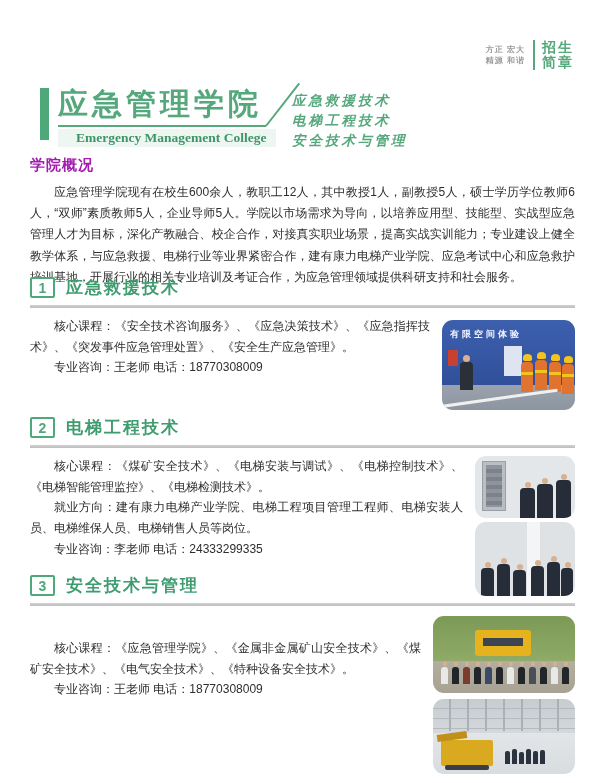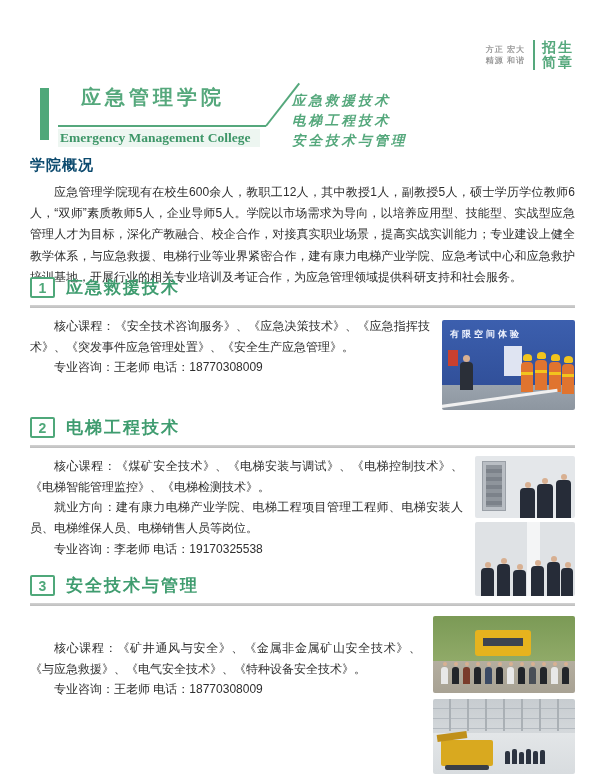--- a/index.html
+++ b/index.html
@@ -9,46 +9,46 @@
     font-family:"Liberation Sans","DejaVu Sans",sans-serif; color:#303030; overflow:hidden;
   }
   
   .topbar { position:absolute; top:40px; right:26px; display:flex; align-items:center; }
   .motto { text-align:right; color:#9a9a9a; font-size:8px; font-weight:bold; line-height:11px; letter-spacing:1px; margin-right:8px; }
   .badge-divider { width:2px; height:30px; background:#55a87c; margin-right:7px; }
   .badge { color:#55a87c; font-size:14px; font-weight:bold; line-height:15px; letter-spacing:2px; }
   
   .header { position:absolute; top:84px; left:40px; width:260px; height:62px; }
   .header-bar { position:absolute; left:0; top:4px; width:9px; height:52px; background:#4fa87a; }
-  .header-title { position:absolute; left:18px; top:0; font-size:20px; font-weight:bold; color:#55a87c; letter-spacing:4px; white-space:nowrap;margin-left:23px; }
+  .header-title { position:absolute; left:18px; top:0; font-size:30px; font-weight:bold; color:#55a87c; letter-spacing:4px; white-space:nowrap; }
   .header-hline { position:absolute; left:18px; top:41px; width:208px; height:2px; background:#55a87c; }
   .header-diag { position:absolute; left:226px; top:41px; width:54px; height:2px; background:#55a87c; transform:rotate(-52deg); transform-origin:left center; }
-  .header-sub { position:absolute; left:18px; top:45px; font-family:"Liberation Serif","DejaVu Serif",serif; font-weight:bold; font-size:13.5px; color:#3e9668; background:#edf6f1; padding:1px 10px 1px 2px; white-space:nowrap; }
+  .header-sub { position:absolute; left:18px; top:45px; font-family:"Liberation Serif","DejaVu Serif",serif; font-weight:bold; font-size:13.5px; color:#3e9668; background:#edf6f1; padding:1px 10px 1px 18px; white-space:nowrap; }
   
   .majors { position:absolute; top:90px; left:292px; }
   .majors div { font-family:"DejaVu Serif","Liberation Serif",serif; font-style:italic; font-weight:bold; color:#55a87c; font-size:13.5px; line-height:20px; letter-spacing:3px; }
   
   .overview { position:absolute; top:156px; left:30px; width:545px; }
-  .overview-heading { font-size:15px; font-weight:bold; color:#0c4a6e; letter-spacing:1px; }
+  .overview-heading { font-size:15px; font-weight:bold; color:#a21caf; letter-spacing:1px; }
   .overview-body { margin-top:7px; font-size:12px; line-height:1.77; text-align:justify; text-indent:2em; color:#2e2e2e; }
   
   .section { position:absolute; left:30px; width:545px; }
   .sec1 { top:276px; } .sec2 { top:416px; } .sec3 { top:574px; }
   .sec-head { display:flex; align-items:center; }
   .numbox { width:25px; height:21px; border:2px solid #4fa87a; border-radius:2px; background:#ffffff;
             color:#4fa87a; font-size:14px; font-weight:bold; display:flex; align-items:center; justify-content:center; margin-right:11px; }
   .sec-title { font-size:17px; font-weight:bold; color:#3f9c6f; letter-spacing:2px; }
   .sec-line { margin-top:6px; height:3px; background:linear-gradient(#d2d2d2,#bdbdbd); }
   .sec-row { display:flex; margin-top:8px; }
   .sec-text { flex:1; padding-right:12px; }
   .para { font-size:12px; line-height:1.72; text-align:justify; text-indent:2em; color:#2e2e2e; }
   .lbl { font-weight:normal; }
   
   .photos { flex:0 0 auto; display:flex; flex-direction:column; }
-  .photo { position:relative; overflow:hidden; border-radius:2px; }
+  .photo { position:relative; overflow:hidden; border-radius:11px; }
   
   .ph1 { width:133px; height:90px; margin-top:4px; background:linear-gradient(#3c5fae 0%,#31509a 72%,#9aa3ad 72%,#8d96a0 100%); }
   .ph1-boardtext { position:absolute; top:8px; left:8px; color:#f2f5ff; font-size:9px; font-weight:bold; letter-spacing:3px; white-space:nowrap; }
   .ph1-poster { position:absolute; background:#dfe4f2; }
   .fig-suit { position:absolute; left:18px; bottom:20px; width:13px; height:28px; background:#2a2f38; border-radius:4px 4px 0 0; }
   .fig-suit::before { content:""; position:absolute; top:-7px; left:3px; width:7px; height:7px; border-radius:50%; background:#d8b092; }
   .fig-orange { position:absolute; bottom:18px; width:12px; height:30px; background:#e0742f; border-radius:4px 4px 0 0; }
   .fig-orange::before { content:""; position:absolute; top:-8px; left:1.5px; width:9px; height:7px; border-radius:50% 50% 20% 20%; background:#f2c41d; }
   .fig-orange::after { content:""; position:absolute; top:10px; left:0; width:12px; height:3px; background:#f2c41d; }
   .ph1-rail { position:absolute; left:-4px; bottom:10px; width:120px; height:3px; background:#f0f0f0; transform:rotate(-8deg); }
@@ -143,21 +143,21 @@
   <div class="section sec2">
     <div class="sec-head">
       <div class="numbox">2</div>
       <div class="sec-title">电梯工程技术</div>
     </div>
     <div class="sec-line"></div>
     <div class="sec-row">
       <div class="sec-text">
         <p class="para"><b class="lbl">核心课程：</b><span>《煤矿安全技术》、《电梯安装与调试》、《电梯控制技术》、《电梯智能管理监控》、《电梯检测技术》。</span></p>
         <p class="para"><b class="lbl">就业方向：</b><span>建有康力电梯产业学院、电梯工程项目管理工程师、电梯安装人员、电梯维保人员、电梯销售人员等岗位。</span></p>
-        <p class="para"><b class="lbl">专业咨询：</b><span>李老师 电话：19170325538</span></p>
+        <p class="para"><b class="lbl">专业咨询：</b><span>李老师 电话：24333299335</span></p>
       </div>
       <div class="photos">
         <div class="photo ph2a">
           <div class="cabinet"></div>
           <div class="fig-dark" style="right:40px;width:15px;height:30px;"></div>
           <div class="fig-dark" style="right:22px;width:16px;height:34px;"></div>
           <div class="fig-dark" style="right:4px;width:15px;height:38px;"></div>
         </div>
         <div class="photo ph2b">
           <div class="pillar"></div>
@@ -173,21 +173,21 @@
   </div>
 
   <div class="section sec3">
     <div class="sec-head">
       <div class="numbox">3</div>
       <div class="sec-title">安全技术与管理</div>
     </div>
     <div class="sec-line"></div>
     <div class="sec-row">
       <div class="sec-text" style="padding-top:24px;">
-        <p class="para"><b class="lbl">核心课程：</b><span>《矿井通风与安全》、《金属非金属矿山安全技术》、《与应急救援》、《电气安全技术》、《特种设备安全技术》。</span></p>
+        <p class="para"><b class="lbl">核心课程：</b><span>《应急管理学院》、《金属非金属矿山安全技术》、《煤矿安全技术》、《电气安全技术》、《特种设备安全技术》。</span></p>
         <p class="para"><b class="lbl">专业咨询：</b><span>王老师 电话：18770308009</span></p>
       </div>
       <div class="photos">
         <div class="photo ph3a">
           <div class="truck"></div>
           <div class="ph3a-person" style="left:8px;background:#e8e8e8;"></div>
           <div class="ph3a-person" style="left:19px;background:#22252a;"></div>
           <div class="ph3a-person" style="left:30px;background:#7a3c2c;"></div>
           <div class="ph3a-person" style="left:41px;background:#22252a;"></div>
           <div class="ph3a-person" style="left:52px;background:#3b4a64;"></div>

